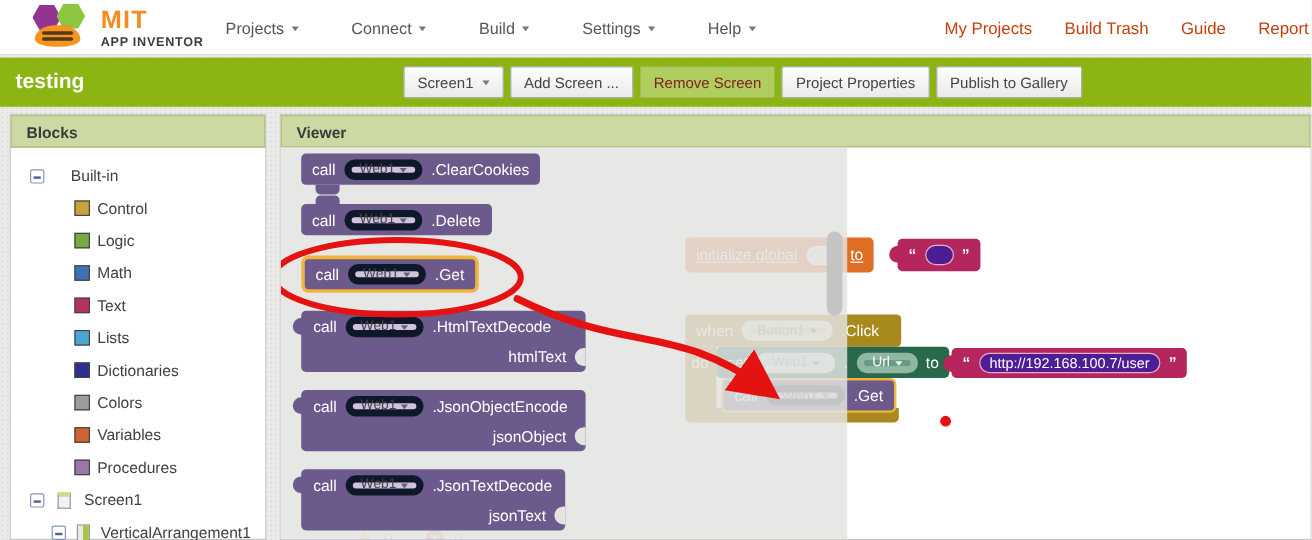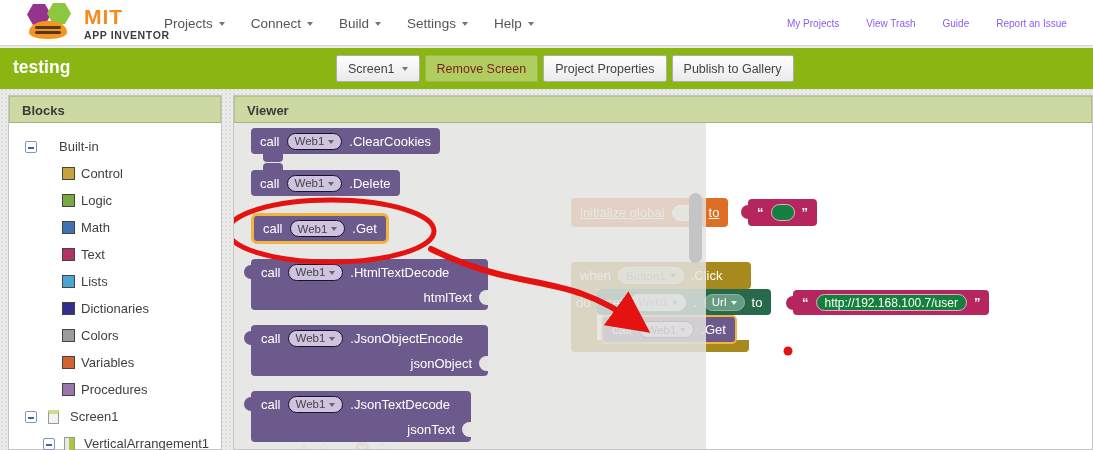--- a/index.html
+++ b/index.html
@@ -15,25 +15,25 @@
   .hex { position:absolute; width:24px; height:21px; clip-path:polygon(25% 0,75% 0,100% 50%,75% 100%,25% 100%,0 50%); }
   .hex.hp { left:5px; top:1px; background:#93348f; }
   .hex.hg { left:25px; top:0; background:#8dc63f; }
   .bee .body { position:absolute; left:7px; top:18px; width:38px; height:18px; background:#f7941e;
                border-radius:50% 50% 48% 48%/70% 70% 40% 40%; }
   .bee .s { position:absolute; left:13px; width:26px; height:3px; background:#50391f; border-radius:2px; }
   .bee .s1 { top:23px; } .bee .s2 { top:28px; }
   .logo-text { display:flex; flex-direction:column; line-height:1; }
   .logo-text .mit { color:#f68b1f; font-size:21px; font-weight:bold; letter-spacing:1px; }
   .logo-text .sub { color:#3d3d3d; font-size:10.5px; font-weight:bold; letter-spacing:.6px; margin-top:3px; }
-  .menus { position:absolute; left:164px; top:0; height:46px; display:flex; gap:26px; align-items:center; }
+  .menus { position:absolute; left:188px; top:0; height:46px; display:flex; gap:44px; align-items:center; }
   .menu { display:flex; align-items:center; gap:6px; font-size:13.5px; color:#555; cursor:pointer; }
   .caret { width:0; height:0; border:3.5px solid transparent; border-top:4.5px solid #777; margin-top:4px; }
   .toplinks { position:absolute; left:787px; top:0; height:46px; display:flex; gap:27px; align-items:center; white-space:nowrap; }
-  .toplink { font-size:10px; color:#8b5cf6; cursor:pointer; }
+  .toplink { font-size:14px; color:#c2410c; cursor:pointer; }
 
   
   .appbar { position:absolute; left:0; top:48px; width:1093px; height:41px; background:#8ab513; }
   .project-title { position:absolute; left:13px; top:9px; color:#fff; font-size:17.5px; font-weight:bold; }
   .appbar-buttons { position:absolute; left:336px; top:7px; display:flex; gap:5px; }
   .btn { display:inline-flex; align-items:center; gap:7px; height:27px; padding:0 11px;
          background:linear-gradient(#fefefe,#eaeaea); border:1px solid #aeaeae; border-radius:2px;
          font-family:"Liberation Sans",sans-serif; font-size:12.5px; color:#444; cursor:pointer; }
   .btn.disabled { background:rgba(255,255,255,.33); border-color:rgba(70,90,20,.18); color:#7f1d1d; cursor:default; }
 
@@ -73,29 +73,29 @@
   .two-row .row.param { justify-content:flex-end; height:25px; position:relative; padding-right:16px; }
   .socket { position:absolute; right:0; top:5px; width:9px; height:15px; background:#e4e4e2; border-radius:8px 0 0 8px; }
   .plug { position:absolute; left:-7px; top:6px; width:9px; height:14px; border-radius:7px 0 0 7px; background:inherit; }
   .ear { position:absolute; width:20px; height:8px; background:#6d5a8d; }
   .ear.top { top:-7px; left:12px; border-radius:4px 4px 0 0; }
   .ear.bot { bottom:-8px; left:12px; border-radius:0 0 4px 4px; }
   .gold { border:3px solid #f2b43c; border-radius:6px; height:31px; }
   .gold2 { border:2px solid #f2b43c; border-radius:5px; height:29px; }
 
   .pill { display:inline-flex; align-items:center; gap:4px; height:17px; padding:0 7px; border-radius:10px;
-          background:#cfc3e0; border:1px solid #0f172a; color:#444; font-size:11.5px;text-align:right; }
+          background:#cfc3e0; border:6px solid #0f172a; color:#444; font-size:11.5px;text-align:right; }
   .pill .pc { width:0; height:0; border:3px solid transparent; border-top:4px solid #666; margin-top:4px; }
   .pill.khakip { background:#d8cfa8; border-color:#e9e2c4; color:#777; }
   .pill.greenp { background:#679b82; border-color:#8fb7a3; color:#fff; }
   .pill.greenp .pc { border-top-color:#dfe; }
   .pill.fadedp { background:#c2d4c9; border-color:#d8e4dc; color:#889; }
   .namepill { width:30px; height:16px; background:#f2ece4; border:1px solid #fff; border-radius:8px; }
   .pinkpill { display:inline-flex; align-items:center; height:17px; padding:0 8px; border-radius:9px;
-              background:#15803d; border:1px solid #e5aec7; color:#fff; font-size:12px; }
+              background:#4c1d95; border:1px solid #e5aec7; color:#fff; font-size:12px; }
   .pinkpill.empty { width:24px; padding:0; }
   .qt { font-weight:bold; }
   .spine { position:absolute; background:#a8891e; }
   .do-kw { position:absolute; left:5px; top:6px; color:#fff; font-size:13px; }
 
   .warnbox { position:absolute; left:62px; top:318px; display:flex; gap:28px; align-items:center; opacity:.5; z-index:10; }
   .warnitem { display:flex; align-items:center; gap:8px; font-size:13px; color:#8a8a8a; }
   .warn-tri { width:0; height:0; border-left:8px solid transparent; border-right:8px solid transparent; border-bottom:14px solid #e8c84c; }
   .err-circ { width:15px; height:15px; border-radius:50%; background:#cf6461; position:relative; }
   .err-circ::before, .err-circ::after { content:""; position:absolute; left:3px; top:6.5px; width:9px; height:2px; background:#fff; }
@@ -139,33 +139,34 @@
         <span>Settings</span>
           <span class="caret"></span>
       </div>
       <div class="menu">
         <span>Help</span>
           <span class="caret"></span>
       </div>
     </nav>
     <nav class="toplinks">
       <span class="toplink">My Projects</span>
-      <span class="toplink">View Trash</span>
+      <span class="toplink">Build Trash</span>
       <span class="toplink">Guide</span>
       <span class="toplink">Report an Issue</span>
     </nav>
   </header>
 
   <div class="appbar">
     <span class="project-title">testing</span>
     <div class="appbar-buttons">
       <button class="btn">
         <span>Screen1</span>
           <span class="caret"></span>
       </button>
+      <button class="btn">Add Screen ...</button>
       <button class="btn disabled">Remove Screen</button>
       <button class="btn">Project Properties</button>
       <button class="btn">Publish to Gallery</button>
     </div>
   </div>
 
   <aside class="blocks-panel">
     <div class="panel-header">Blocks</div>
     <div class="tree">
       <div class="tree-row row-root">

